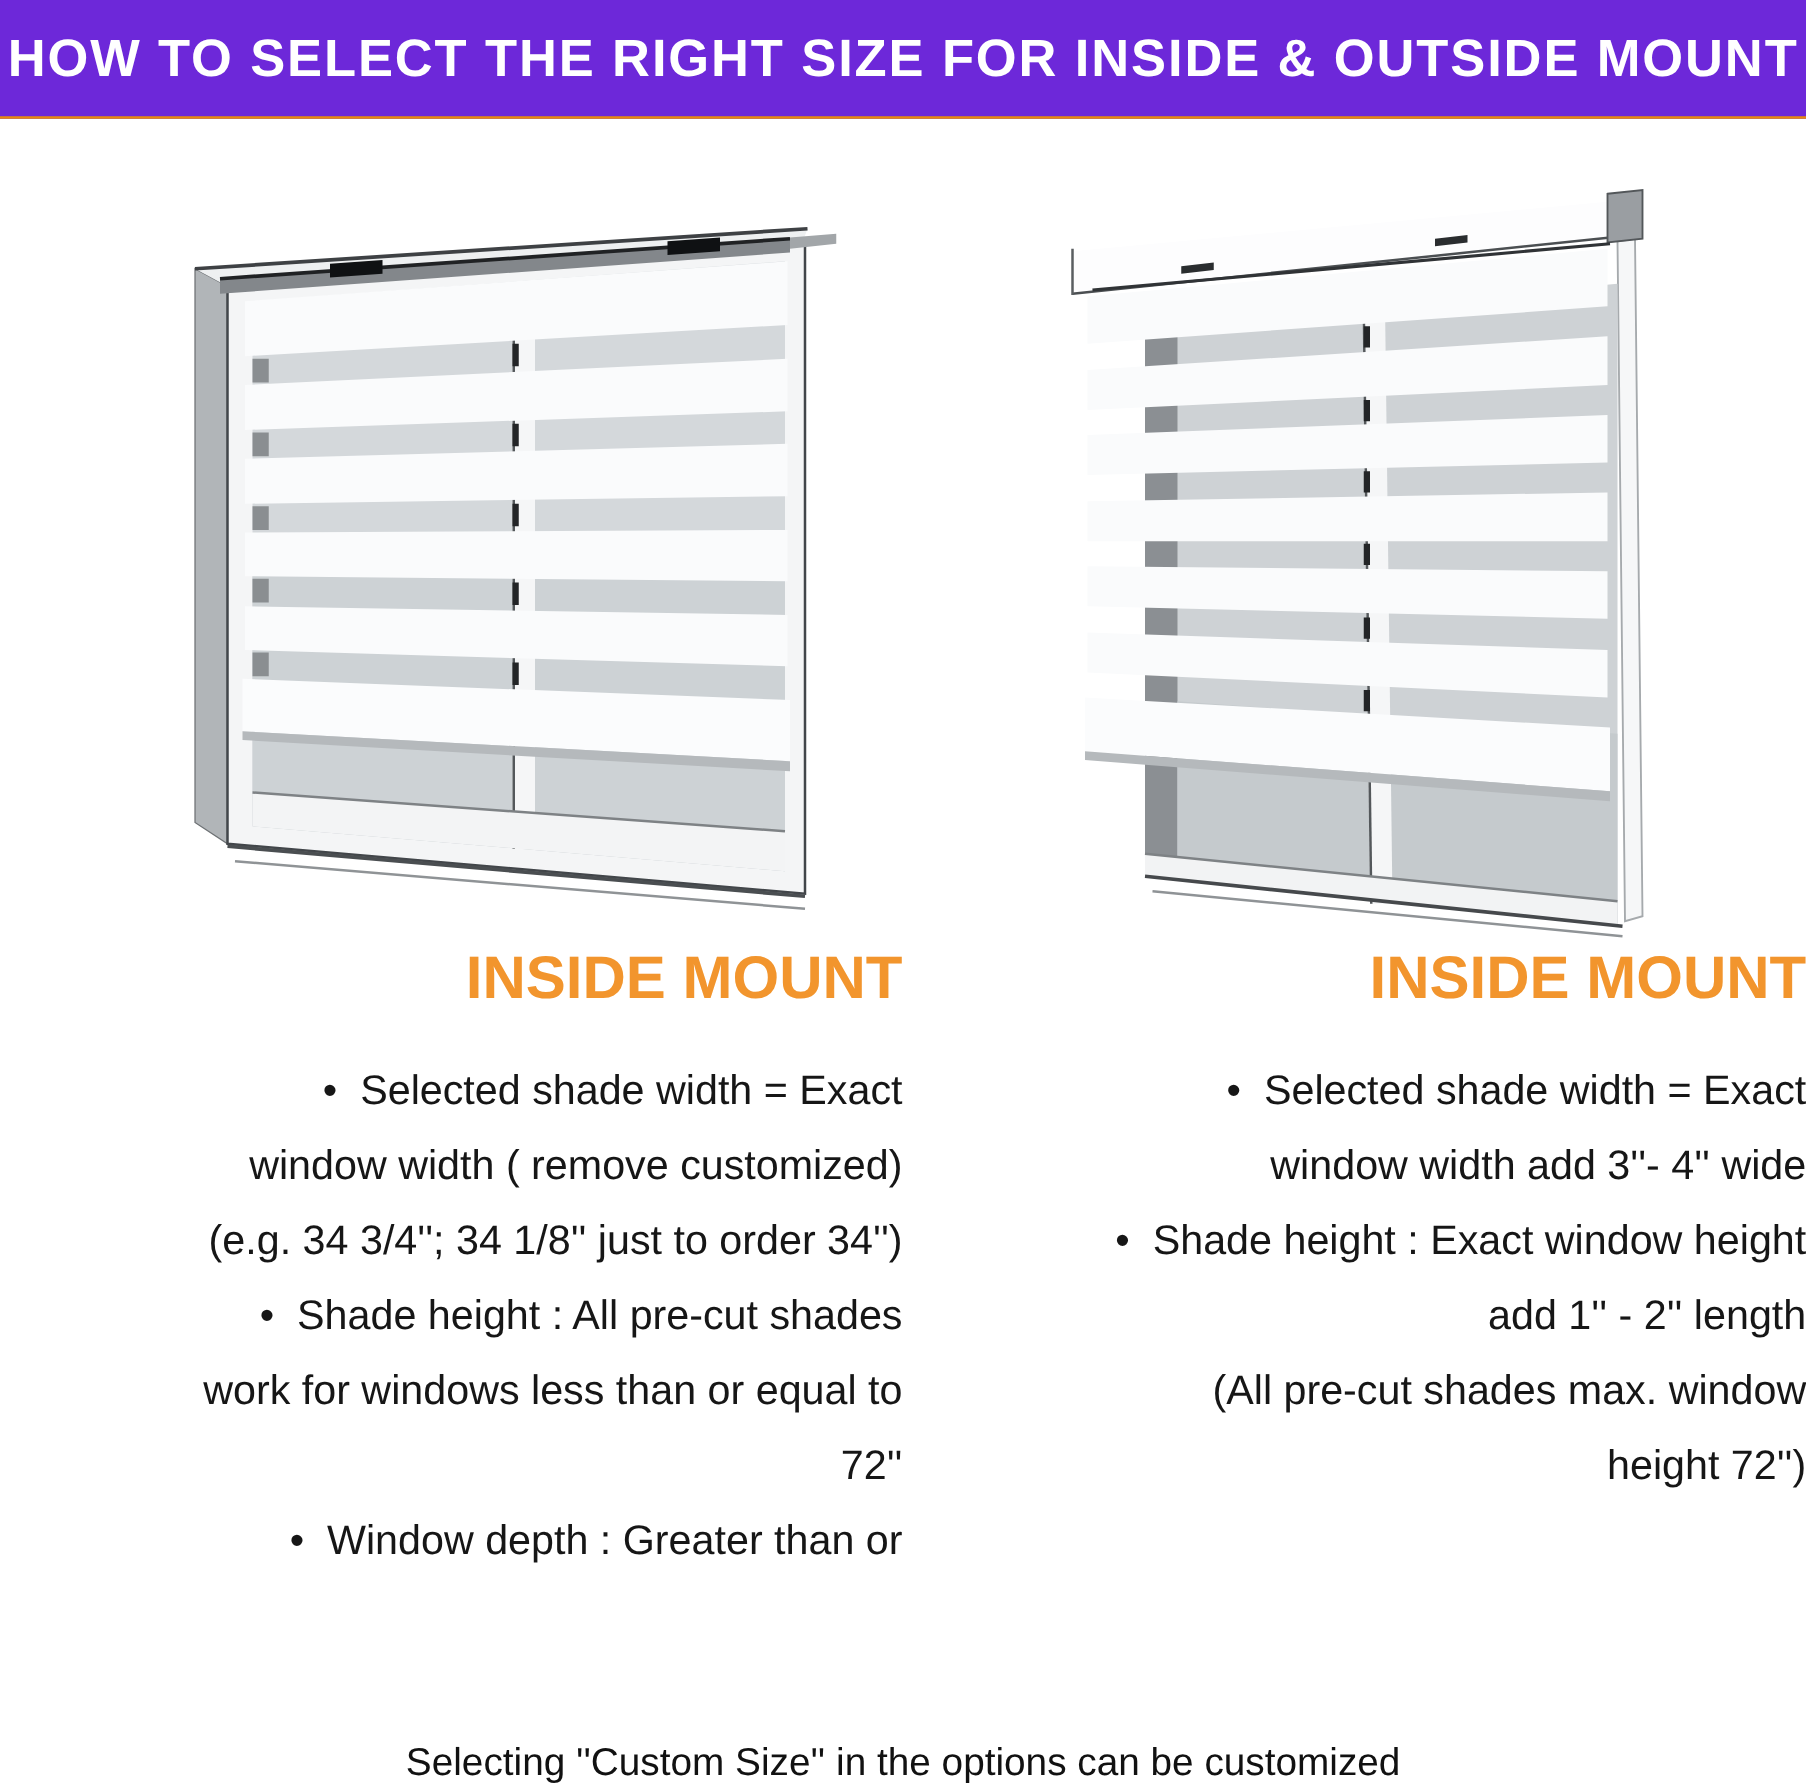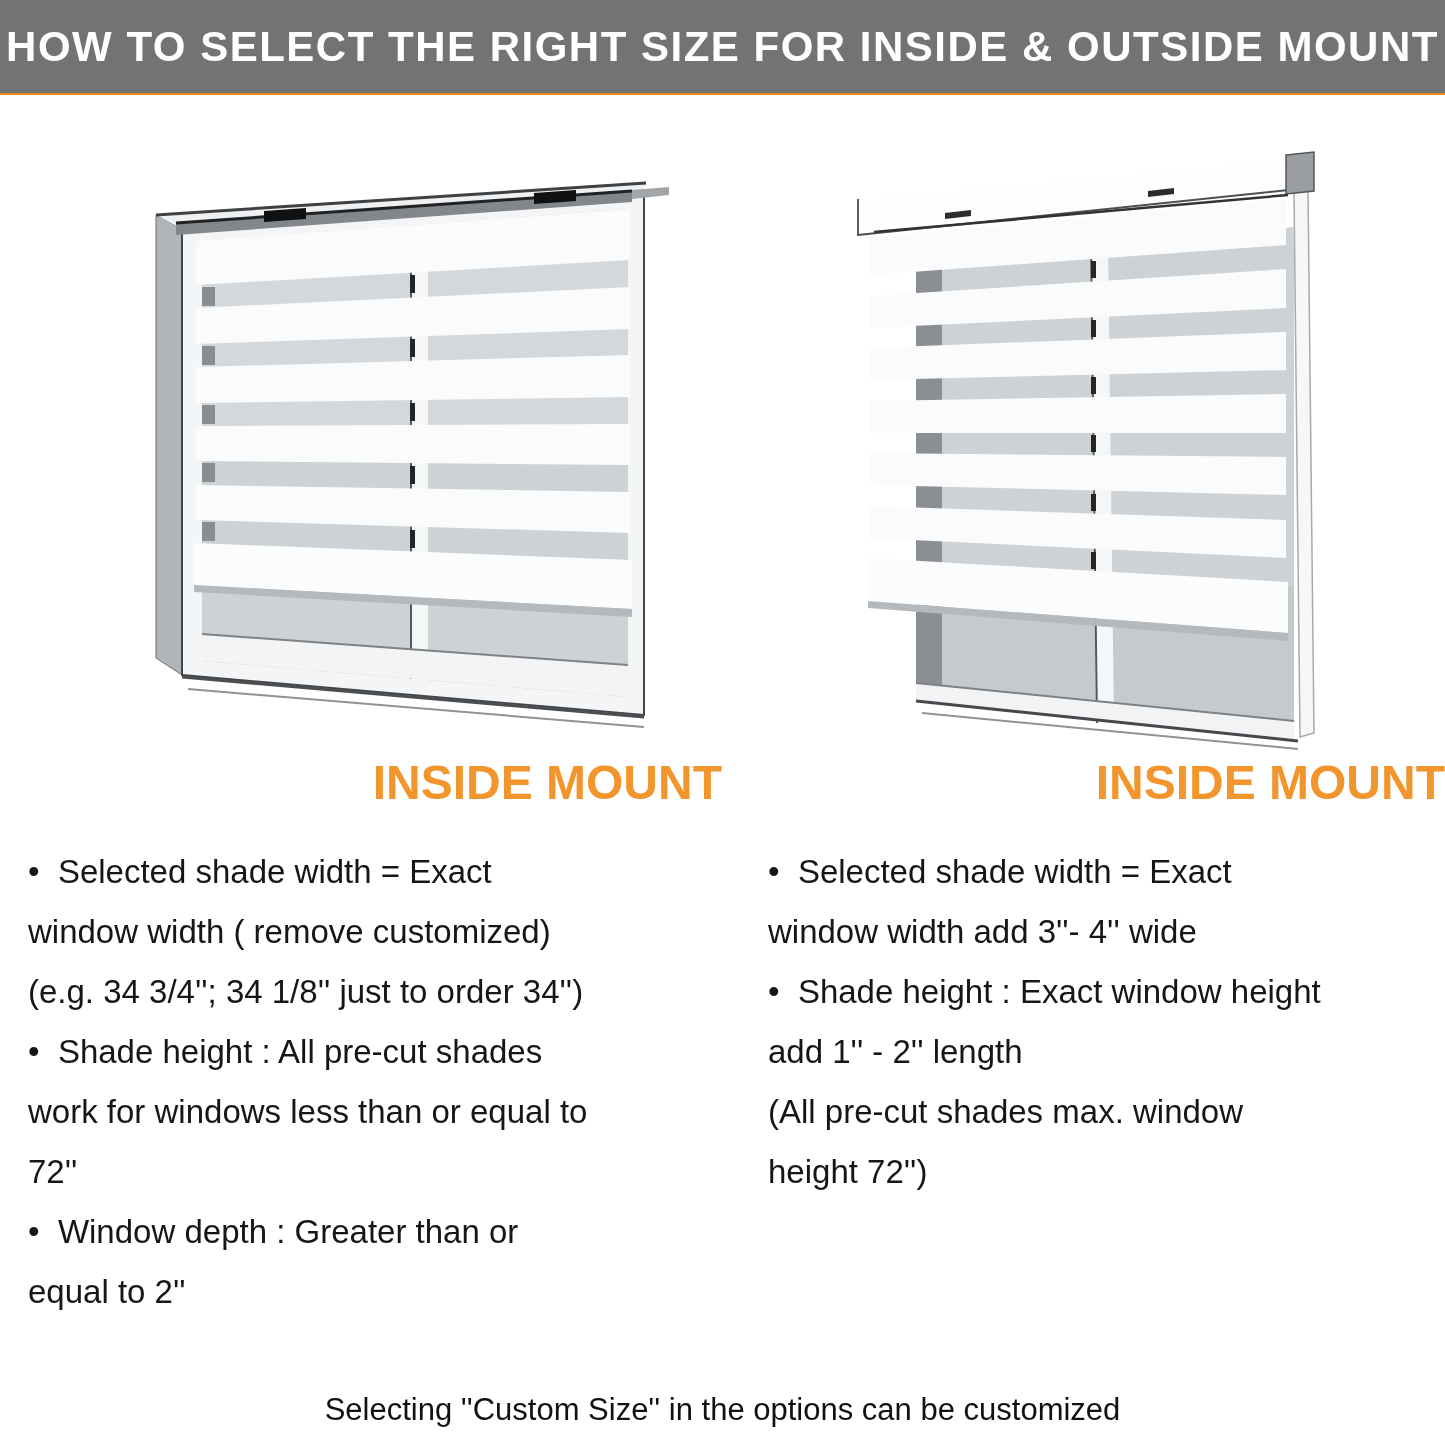--- a/index.html
+++ b/index.html
@@ -1,40 +1,40 @@
 <!DOCTYPE html>
 <html><head>
 <meta charset="utf-8">
 <style>
   html,body{margin:0;padding:0;}
   body{
     width:1445px;height:1432px;position:relative;overflow:hidden;
     background:#ffffff;font-family:"Liberation Sans",sans-serif;
   }
   .banner{
-    height:93px;background:#737373;display:flex;align-items:center;justify-content:center;
+    height:93px;background:#6d28d9;display:flex;align-items:center;justify-content:center;
     border-bottom:2px solid #e8890f;
   }
   .banner h1{
     margin:0;color:#ffffff;font-size:42px;font-weight:bold;letter-spacing:1.5px;white-space:nowrap;
   }
   .figures{position:relative;height:650px;}
   .fig{position:absolute;}
   .fig-left{left:122px;top:58px;}
   .fig-right{left:850px;top:46px;}
   .fig svg{display:block;}
   .columns{display:flex;}
   .col-left{width:722px;}
   .col-right{width:723px;}
   .col-heading{
     color:#F2952D;font-size:48px;font-weight:bold;margin:10px 0 0 0;line-height:55px;white-space:nowrap;text-align:right;
   }
   .col-left .col-heading{padding-left:42px;}
   .col-right .col-heading{padding-left:78px;}
-  .col-body{margin-top:32px;}
+  .col-body{margin-top:32px;text-align:right;}
   .col-left .col-body{padding-left:28px;}
   .col-right .col-body{padding-left:46px;}
   .body-line{
     font-size:33px;line-height:60px;color:#161616;white-space:pre;
   }
   .footnote{
     position:absolute;left:0;right:0;bottom:0;height:42px;line-height:40px;
     text-align:center;font-size:31px;color:#111111;
   }
 </style>
@@ -140,21 +140,20 @@
     <section class="col col-left">
       <h2 class="col-heading">INSIDE MOUNT</h2>
       <div class="col-body">
         <div class="body-line">•  Selected shade width = Exact</div>
         <div class="body-line">window width ( remove customized)</div>
         <div class="body-line">(e.g. 34 3/4''; 34 1/8'' just to order 34'')</div>
         <div class="body-line">•  Shade height : All pre-cut shades</div>
         <div class="body-line">work for windows less than or equal to</div>
         <div class="body-line">72''</div>
         <div class="body-line">•  Window depth : Greater than or</div>
-        <div class="body-line">equal to 2''</div>
       </div>
     </section>
 
     <section class="col col-right">
       <h2 class="col-heading">INSIDE MOUNT</h2>
       <div class="col-body">
         <div class="body-line">•  Selected shade width = Exact</div>
         <div class="body-line">window width add 3''- 4'' wide</div>
         <div class="body-line">•  Shade height : Exact window height</div>
         <div class="body-line">add 1'' - 2'' length</div>

